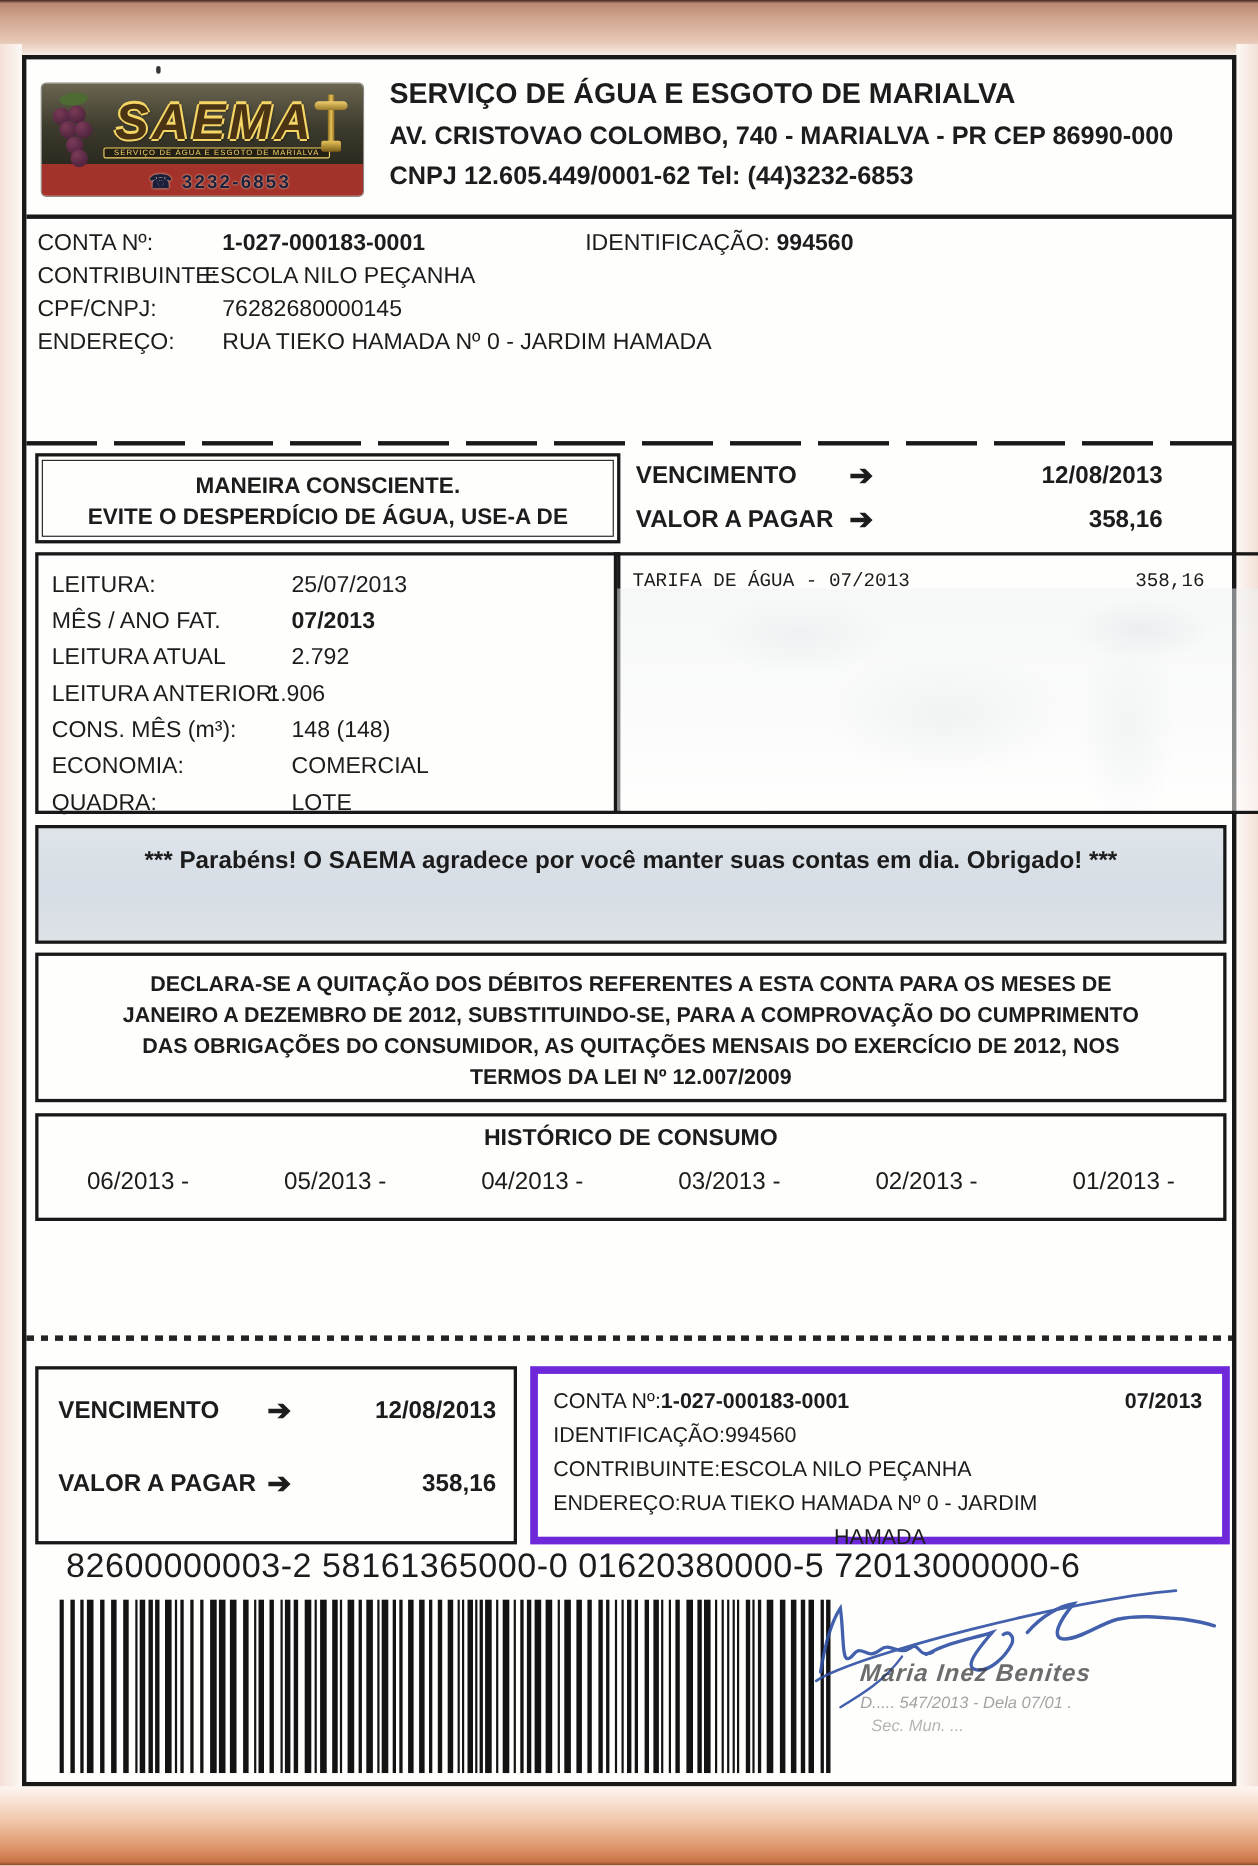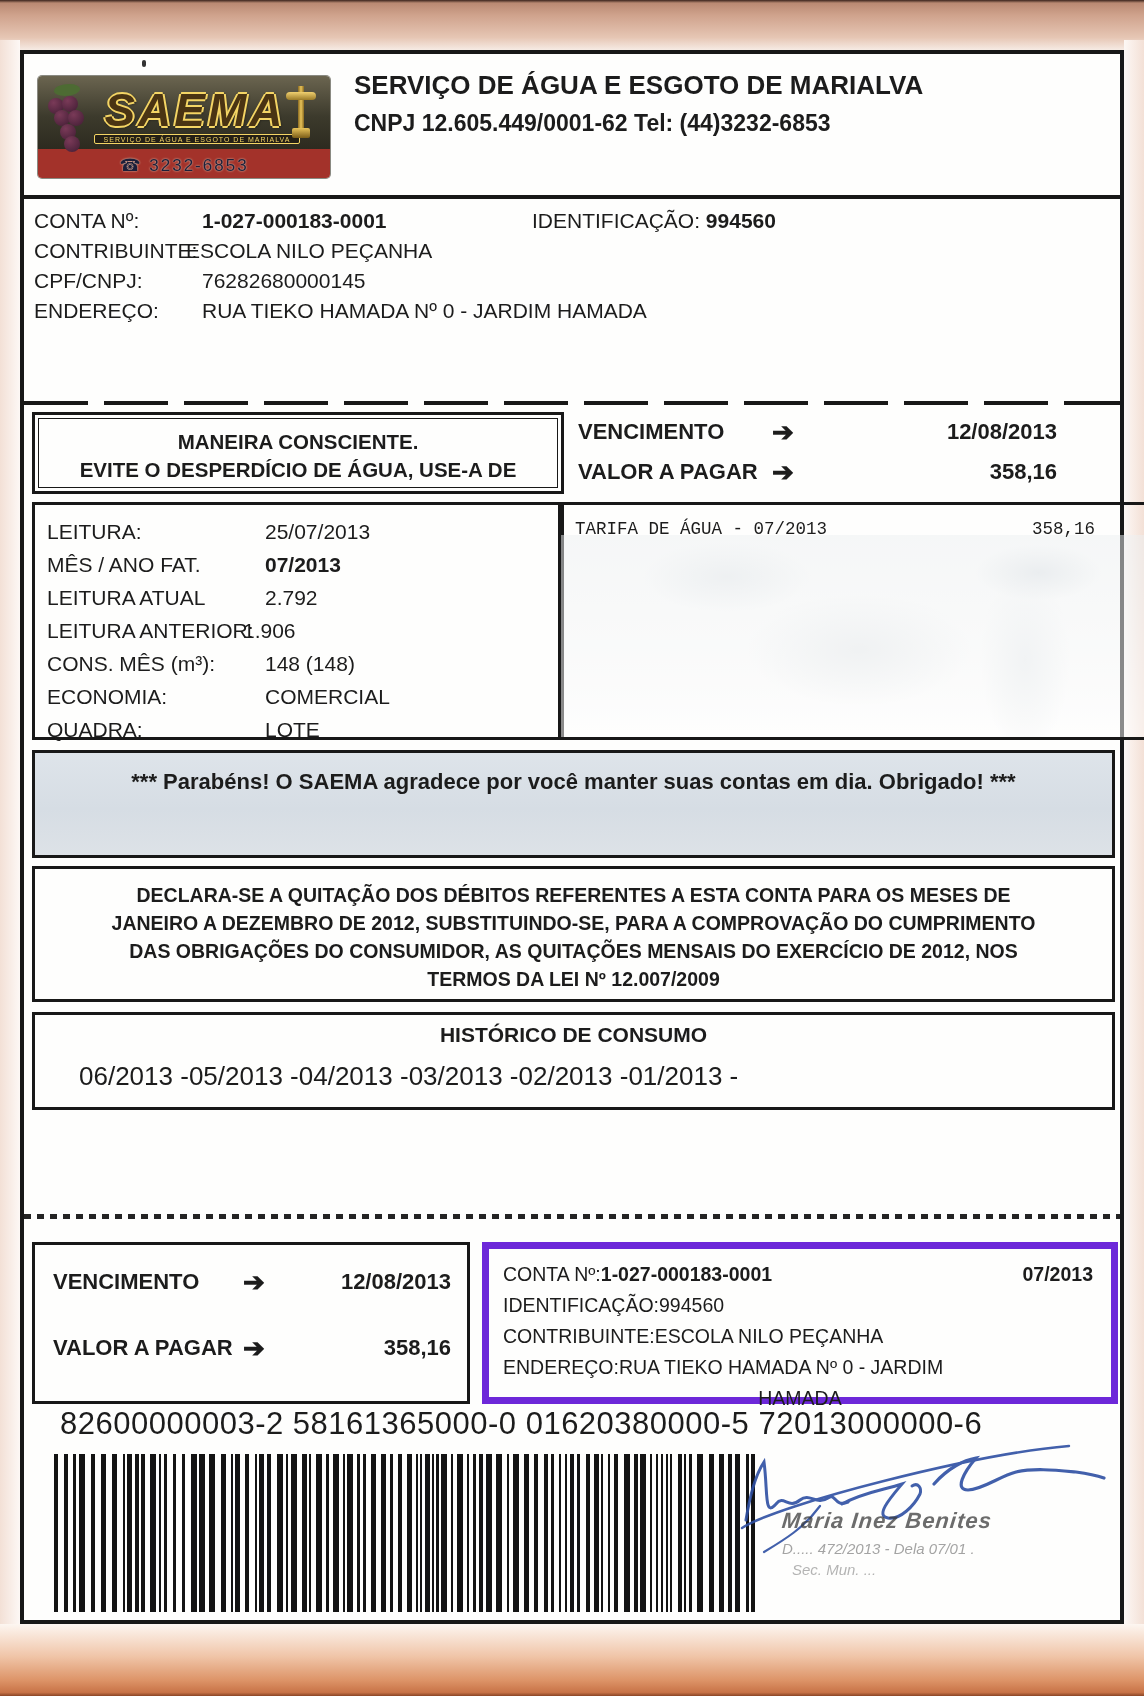--- a/index.html
+++ b/index.html
@@ -52,22 +52,22 @@
     color:#4a3413;
     text-shadow:0 0 1px #f4d565, -2px 0 0 #f4d565, 2px 0 0 #f4d565, 0 -2px 0 #f4d565, 0 2px 0 #f4d565, 1px 1px 3px #000;
     font-style:italic;
   }
   .logo-tagline {
     position:absolute; left:56px; top:58px; width:206px; height:10px; text-align:center;
     font-size:7px; color:#f4d565; background:#241f15; line-height:10px; letter-spacing:1px;
     border:1px solid #f4d565; border-radius:2px; overflow:hidden; white-space:nowrap;
   }
   .logo-phone {
-    position:absolute; left:0; bottom:2px; width:100%; text-align:center;
-    font-size:17px; font-weight:normal; color:#1c1f3a; letter-spacing:2px;
+    position:absolute; left:16px; bottom:2px; width:100%; text-align:center;
+    font-size:17px; font-weight:bold; color:#1c1f3a; letter-spacing:2px;
     text-shadow:0 0 2px #e9e2c8;
   }
   .logo-faucet { position:absolute; right:14px; top:10px; width:30px; height:56px; }
   .logo-faucet .fa1 { position:absolute; left:12px; top:0; width:6px; height:46px; background:linear-gradient(90deg,#8a6a20,#e8c35a,#8a6a20); }
   .logo-faucet .fa2 { position:absolute; left:0; top:6px; width:30px; height:8px; border-radius:4px; background:linear-gradient(180deg,#f0d070,#9a7a28); }
   .logo-faucet .fa3 { position:absolute; left:6px; top:42px; width:18px; height:10px; border-radius:2px; background:linear-gradient(180deg,#e8c35a,#7a5c18); }
   .header-info { position:absolute; left:330px; top:16px; width:760px; }
   .header-info .co-name { font-size:26px; font-weight:bold; margin-bottom:9px; }
   .header-info .co-line { font-size:23px; font-weight:bold; margin-bottom:9px; }
 
@@ -121,22 +121,22 @@
 
   
   .declaration { position:absolute; left:8px; top:812px; width:1083px; height:136px;
     border:3px solid #181818; text-align:center; font-weight:bold; font-size:19.5px;
     line-height:28px; padding:12px 60px 0 60px; }
 
   
   .history { position:absolute; left:8px; top:958px; width:1083px; height:98px;
     border:3px solid #181818; }
   .history .htitle { text-align:center; font-weight:bold; font-size:21px; margin-top:8px; }
-  .history .hmonths { display:flex; justify-content:flex-start; padding:14px 44px 0 44px;
-    font-size:26px; }
+  .history .hmonths { display:flex; justify-content:space-between; padding:14px 44px 0 44px;
+    font-size:22px; }
 
   
   .dotted { position:absolute; left:0; top:1160px; width:1096px; height:5px;
     background:repeating-linear-gradient(90deg,#242424 0 7px, transparent 7px 13px); }
 
   
   .stub-left { position:absolute; left:8px; top:1188px; width:438px; height:162px;
     border:3px solid #181818; }
   .stub-left .pay-row { height:58px; line-height:58px; margin-top:8px; }
   .stub-left .pay-row .plbl { left:18px; }
@@ -192,20 +192,21 @@
       <div class="logo-tagline">SERVIÇO DE ÁGUA E ESGOTO DE MARIALVA</div>
       <div class="logo-faucet">
         <span class="fa1"></span>
           <span class="fa2"></span>
           <span class="fa3"></span>
       </div>
       <div class="logo-phone">☎ 3232-6853</div>
     </div>
     <div class="header-info">
       <div class="co-name">SERVIÇO DE ÁGUA E ESGOTO DE MARIALVA</div>
+      <div class="co-line">AV. CRISTOVAO COLOMBO, 740 - MARIALVA - PR  CEP 86990-000</div>
       <div class="co-line">CNPJ 12.605.449/0001-62   Tel: (44)3232-6853</div>
     </div>
   </div>
 
   <div class="account">
     <div class="row">
       <span class="lbl">CONTA Nº:</span>
       <span class="val bold">1-027-000183-0001</span>
       <span class="ident"><span>IDENTIFICAÇÃO:</span> <b>994560</b></span>
     </div>
@@ -337,20 +338,20 @@
       <g fill="none" stroke="#2e4fa3" stroke-width="3" stroke-linecap="round" opacity="0.9">
         <path d="M18,96 C55,72 250,22 345,14" stroke-width="2.5"></path>
         <path d="M22,88 C28,50 36,36 40,30 C44,60 40,86 52,72 C60,62 64,78 76,68 C86,60 92,74 104,66 C112,60 110,76 124,70"></path>
         <path d="M118,72 C140,60 160,58 178,52 C168,64 150,84 164,86 C176,88 190,74 196,62 C198,56 194,50 188,54"></path>
         <path d="M210,52 C224,36 240,28 252,26 C240,40 230,58 244,58 C258,58 276,44 292,40 C310,36 330,38 352,40 C366,42 374,44 380,46" stroke-width="3.2"></path>
         <path d="M40,120 C60,108 80,96 96,74" stroke-width="2.2"></path>
       </g>
     </svg>
     <div class="stamp">
       <div class="s1">Maria Inez Benites</div>
-      <div class="s2">D..... 472/2013 - Dela 07/01 .</div>
+      <div class="s2">D..... 547/2013 - Dela 07/01 .</div>
       <div class="s3">Sec. Mun. ...</div>
     </div>
   </div>
 
 </div>
 
 <div class="scan-bottom"></div>
 
 </body></html>

